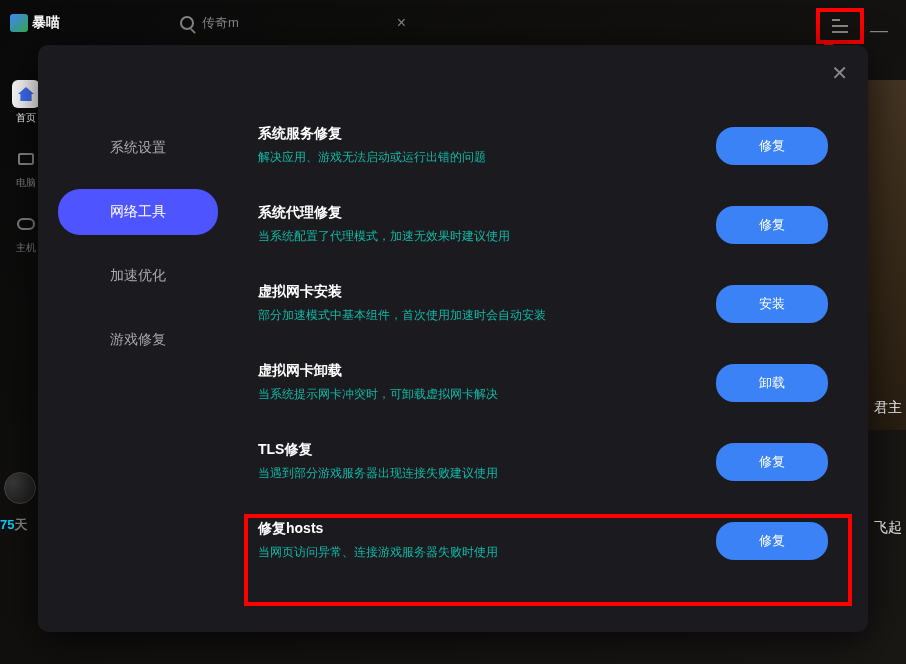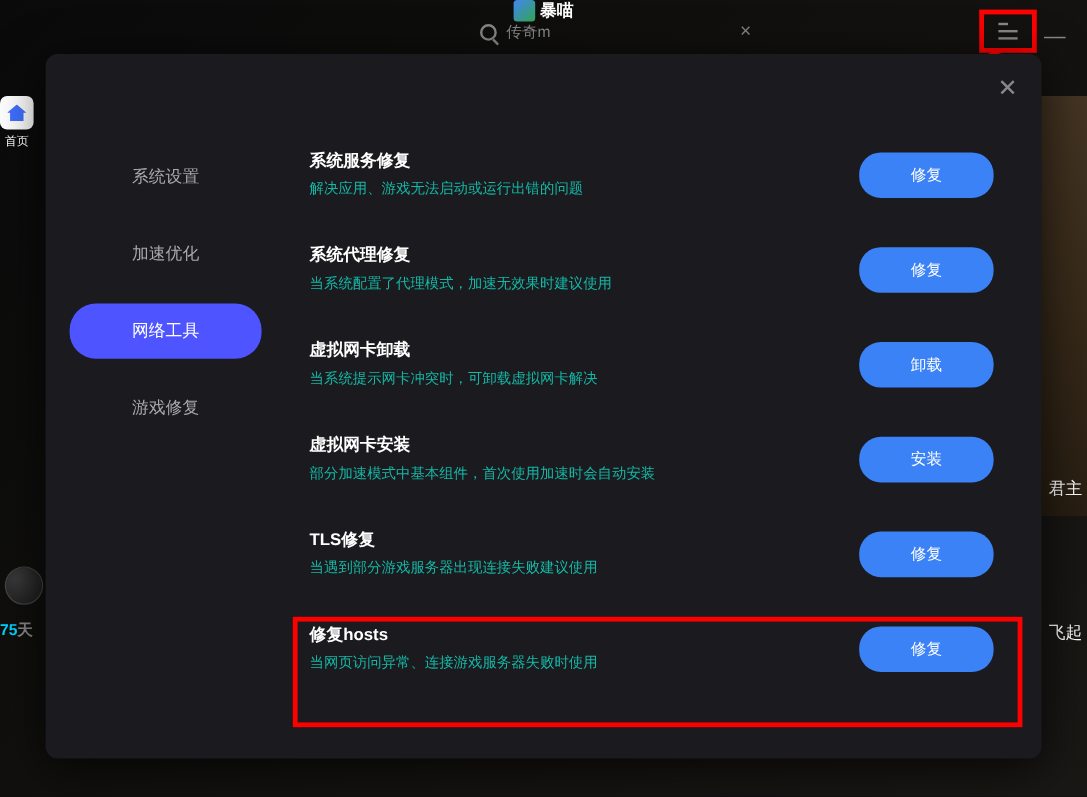--- a/index.html
+++ b/index.html
@@ -44,21 +44,20 @@
     }
     .top-bar {
       position: absolute;
       top: 0;
       left: 0;
       right: 0;
       height: 45px;
       display: flex;
       align-items: center;
       padding: 0 10px;
-      flex-direction: column;
     }
     .logo {
       display: flex;
       align-items: center;
       gap: 4px;
       color: #fff;
       font-size: 14px;
       font-weight: bold;
     }
     .logo-icon {
@@ -146,21 +145,21 @@
       border-bottom: 7px solid transparent;
       transform: rotate(-25deg);
       transform-origin: right center;
     }
     .left-nav {
       position: absolute;
       left: 0;
       top: 80px;
       width: 40px;
       display: flex;
-      flex-direction: row;
+      flex-direction: column;
       gap: 20px;
       align-items: flex-end;
     }
     .nav-item {
       display: flex;
       flex-direction: column;
       align-items: center;
       gap: 3px;
       color: #888;
       font-size: 10px;
@@ -361,55 +360,55 @@
 <div class="avatar"></div>
 <div class="days-text">
   <span>75</span><span class="gray">天</span>
 </div>
 
 <div class="modal">
   <div class="modal-close">✕</div>
   <div class="modal-body">
     <div class="modal-sidebar">
       <div class="sidebar-item">系统设置</div>
+      <div class="sidebar-item active">网络工具</div>
       <div class="sidebar-item">加速优化</div>
-      <div class="sidebar-item active">网络工具</div>
       <div class="sidebar-item">游戏修复</div>
     </div>
     <div class="modal-content">
       <div class="tool-row">
         <div class="tool-info">
           <div class="tool-title">系统服务修复</div>
           <div class="tool-desc">解决应用、游戏无法启动或运行出错的问题</div>
         </div>
         <button class="tool-btn">修复</button>
       </div>
       <div class="tool-row">
         <div class="tool-info">
           <div class="tool-title">系统代理修复</div>
           <div class="tool-desc">当系统配置了代理模式，加速无效果时建议使用</div>
         </div>
         <button class="tool-btn">修复</button>
       </div>
       <div class="tool-row">
         <div class="tool-info">
+          <div class="tool-title">虚拟网卡安装</div>
+          <div class="tool-desc">部分加速模式中基本组件，首次使用加速时会自动安装</div>
+        </div>
+        <button class="tool-btn">安装</button>
+      </div>
+      <div class="tool-row">
+        <div class="tool-info">
           <div class="tool-title">虚拟网卡卸载</div>
           <div class="tool-desc">当系统提示网卡冲突时，可卸载虚拟网卡解决</div>
         </div>
         <button class="tool-btn">卸载</button>
       </div>
       <div class="tool-row">
         <div class="tool-info">
-          <div class="tool-title">虚拟网卡安装</div>
-          <div class="tool-desc">部分加速模式中基本组件，首次使用加速时会自动安装</div>
-        </div>
-        <button class="tool-btn">安装</button>
-      </div>
-      <div class="tool-row">
-        <div class="tool-info">
           <div class="tool-title">TLS修复</div>
           <div class="tool-desc">当遇到部分游戏服务器出现连接失败建议使用</div>
         </div>
         <button class="tool-btn">修复</button>
       </div>
       <div class="tool-row">
         <div class="tool-info">
           <div class="tool-title">修复hosts</div>
           <div class="tool-desc">当网页访问异常、连接游戏服务器失败时使用</div>
         </div>

